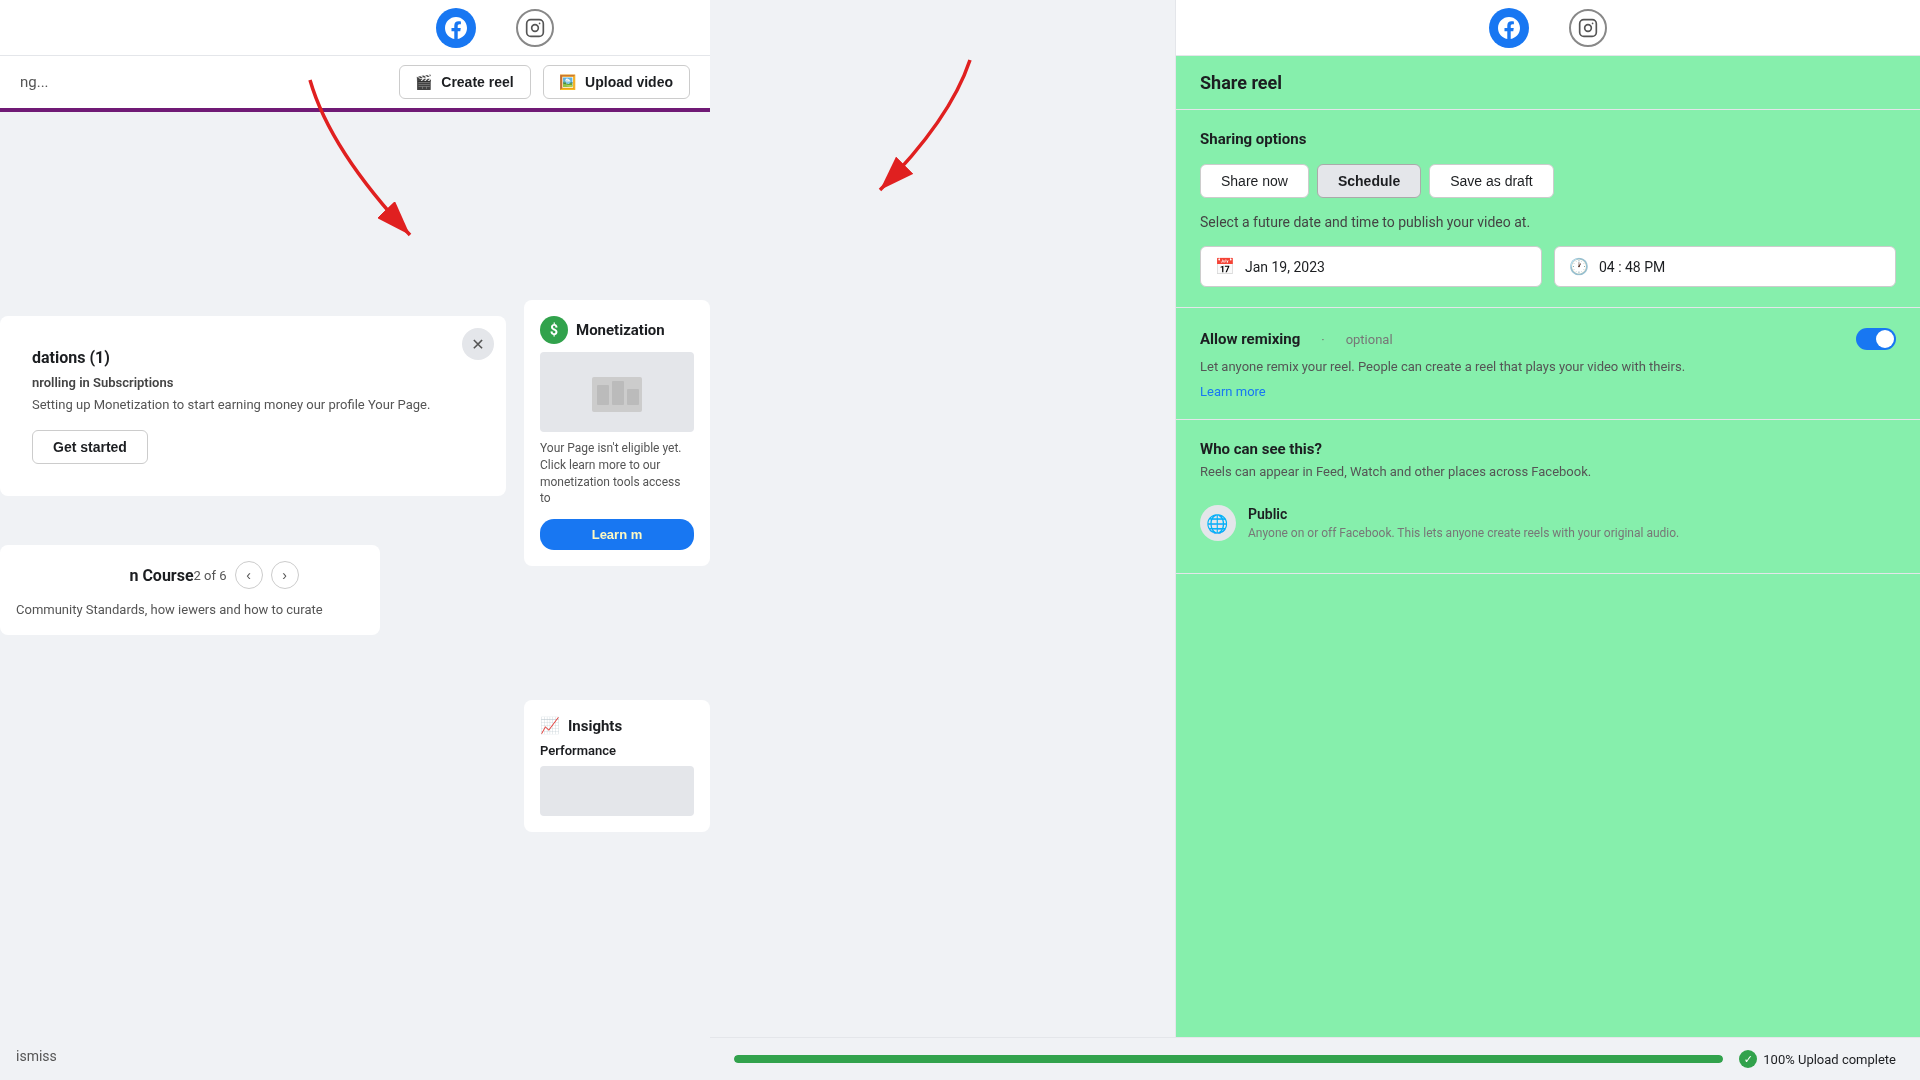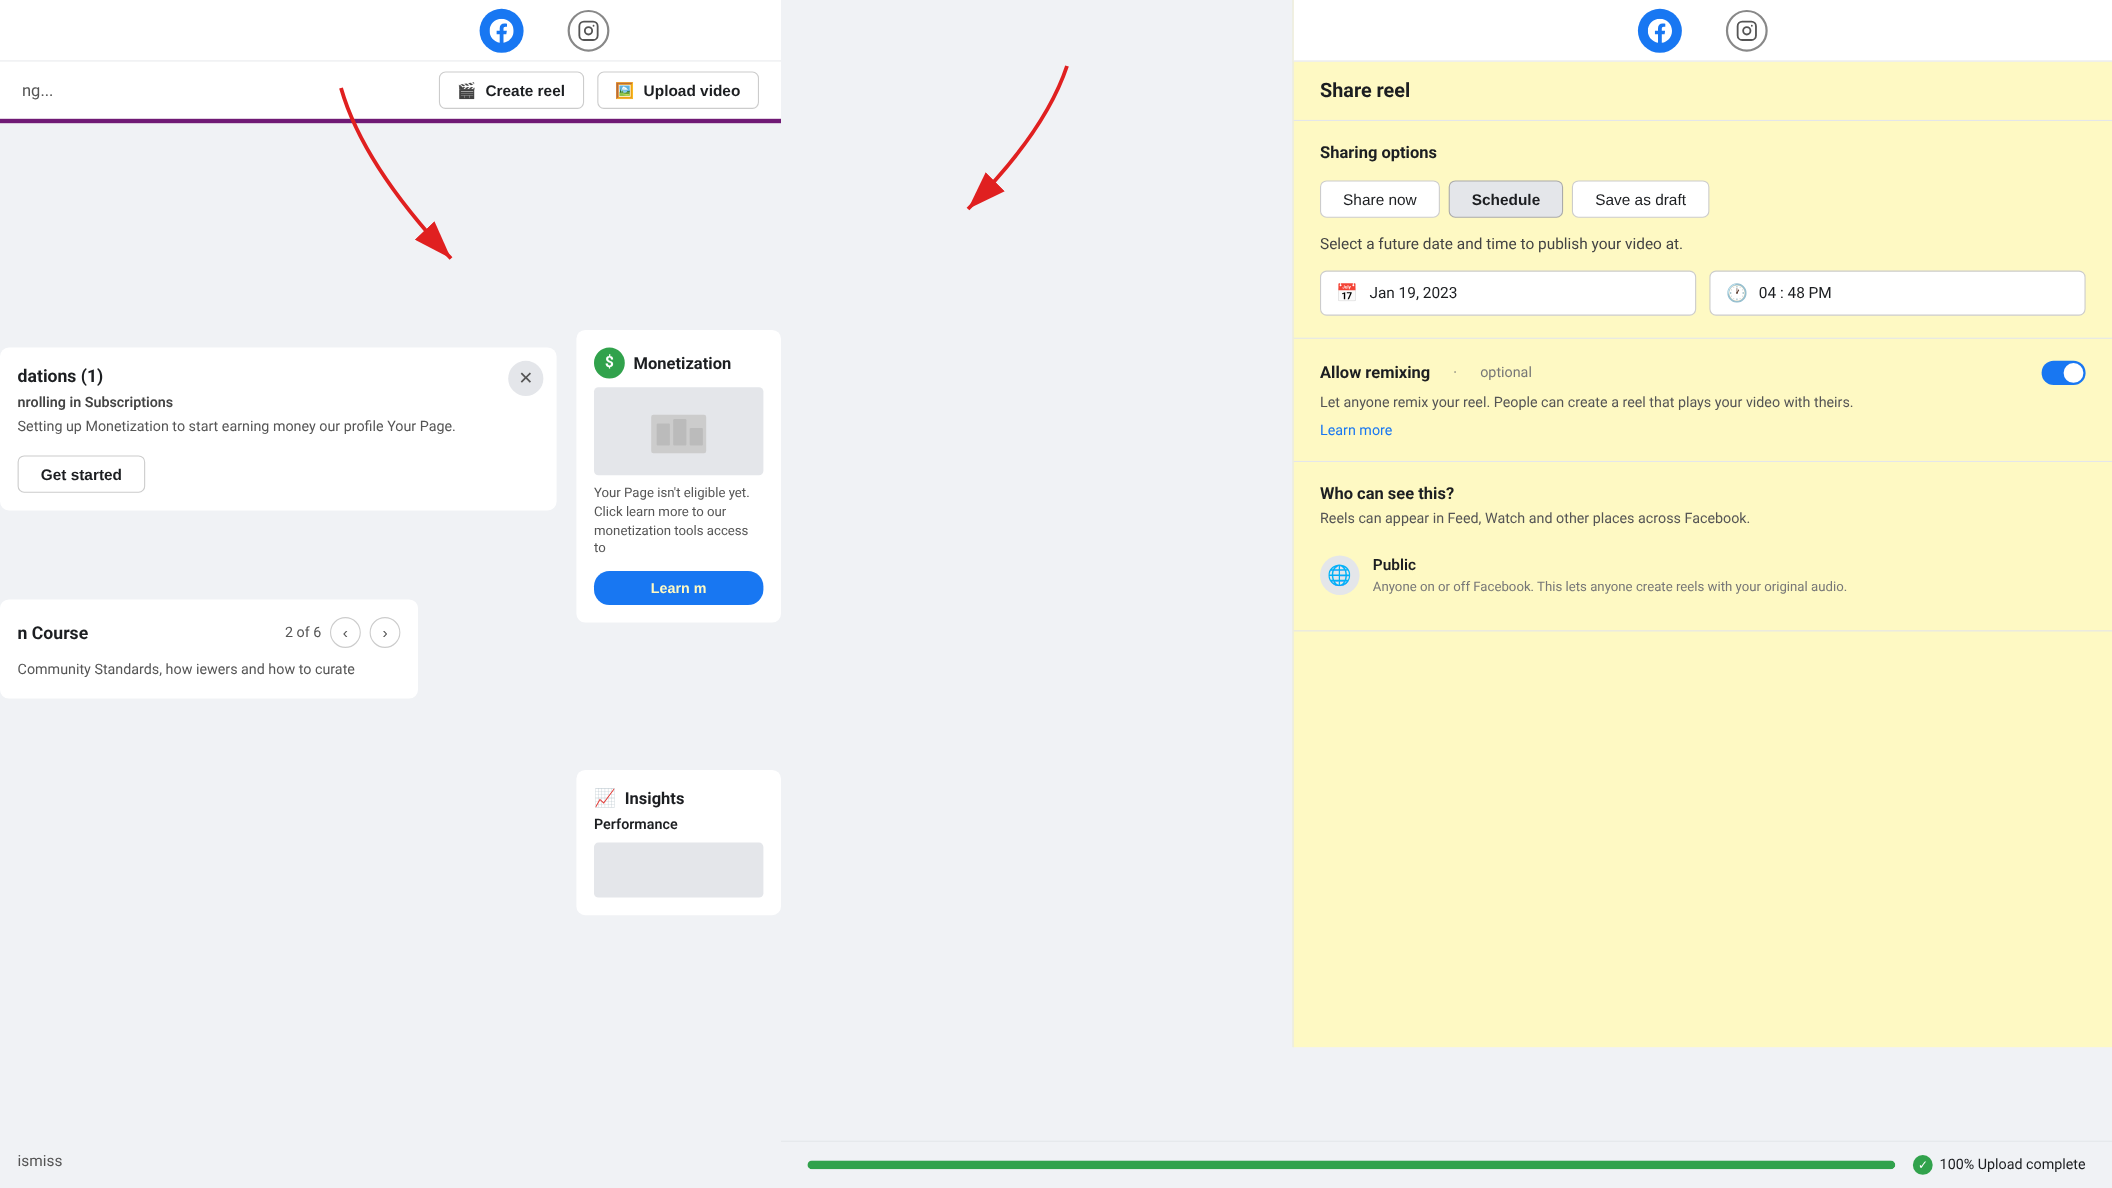--- a/index.html
+++ b/index.html
@@ -104,21 +104,21 @@
       font-size: 14px;
       font-weight: 600;
       color: #1c1e21;
       cursor: pointer;
     }
 
     .recommendations-card {
       background: white;
       border-radius: 8px;
       margin: 16px 16px 16px 0;
-      padding: 16px;
+      padding: 32px;
       width: 506px;
       position: absolute;
       top: 300px;
       left: 0;
     }
 
     .recommendations-title {
       font-weight: 700;
       font-size: 16px;
       color: #1c1e21;
@@ -172,23 +172,24 @@
       border-radius: 8px;
       padding: 16px;
       width: 380px;
       position: absolute;
       top: 545px;
       left: 0;
     }
 
     .course-header {
       display: flex;
-      justify-content: space-between;
+      justify-content: center;
       align-items: center;
       margin-bottom: 12px;
+      margin-left: 48px;
     }
 
     .course-title {
       font-weight: 700;
       font-size: 16px;
       color: #1c1e21;
     }
 
     .course-nav {
       display: flex;
@@ -330,22 +331,22 @@
       background: #e4e6ea;
       border-radius: 4px;
     }
 
     
     .right-panel {
       position: absolute;
       right: 0;
       top: 0;
       width: 735px;
-      height: 952px;
-      background: #fef9c3;
+      height: 1080px;
+      background: #86efac;
       border-left: 1px solid #e4e6ea;
       overflow-y: auto;
     }
 
     .right-top-bar {
       background: white;
       height: 56px;
       display: flex;
       align-items: center;
       justify-content: center;

